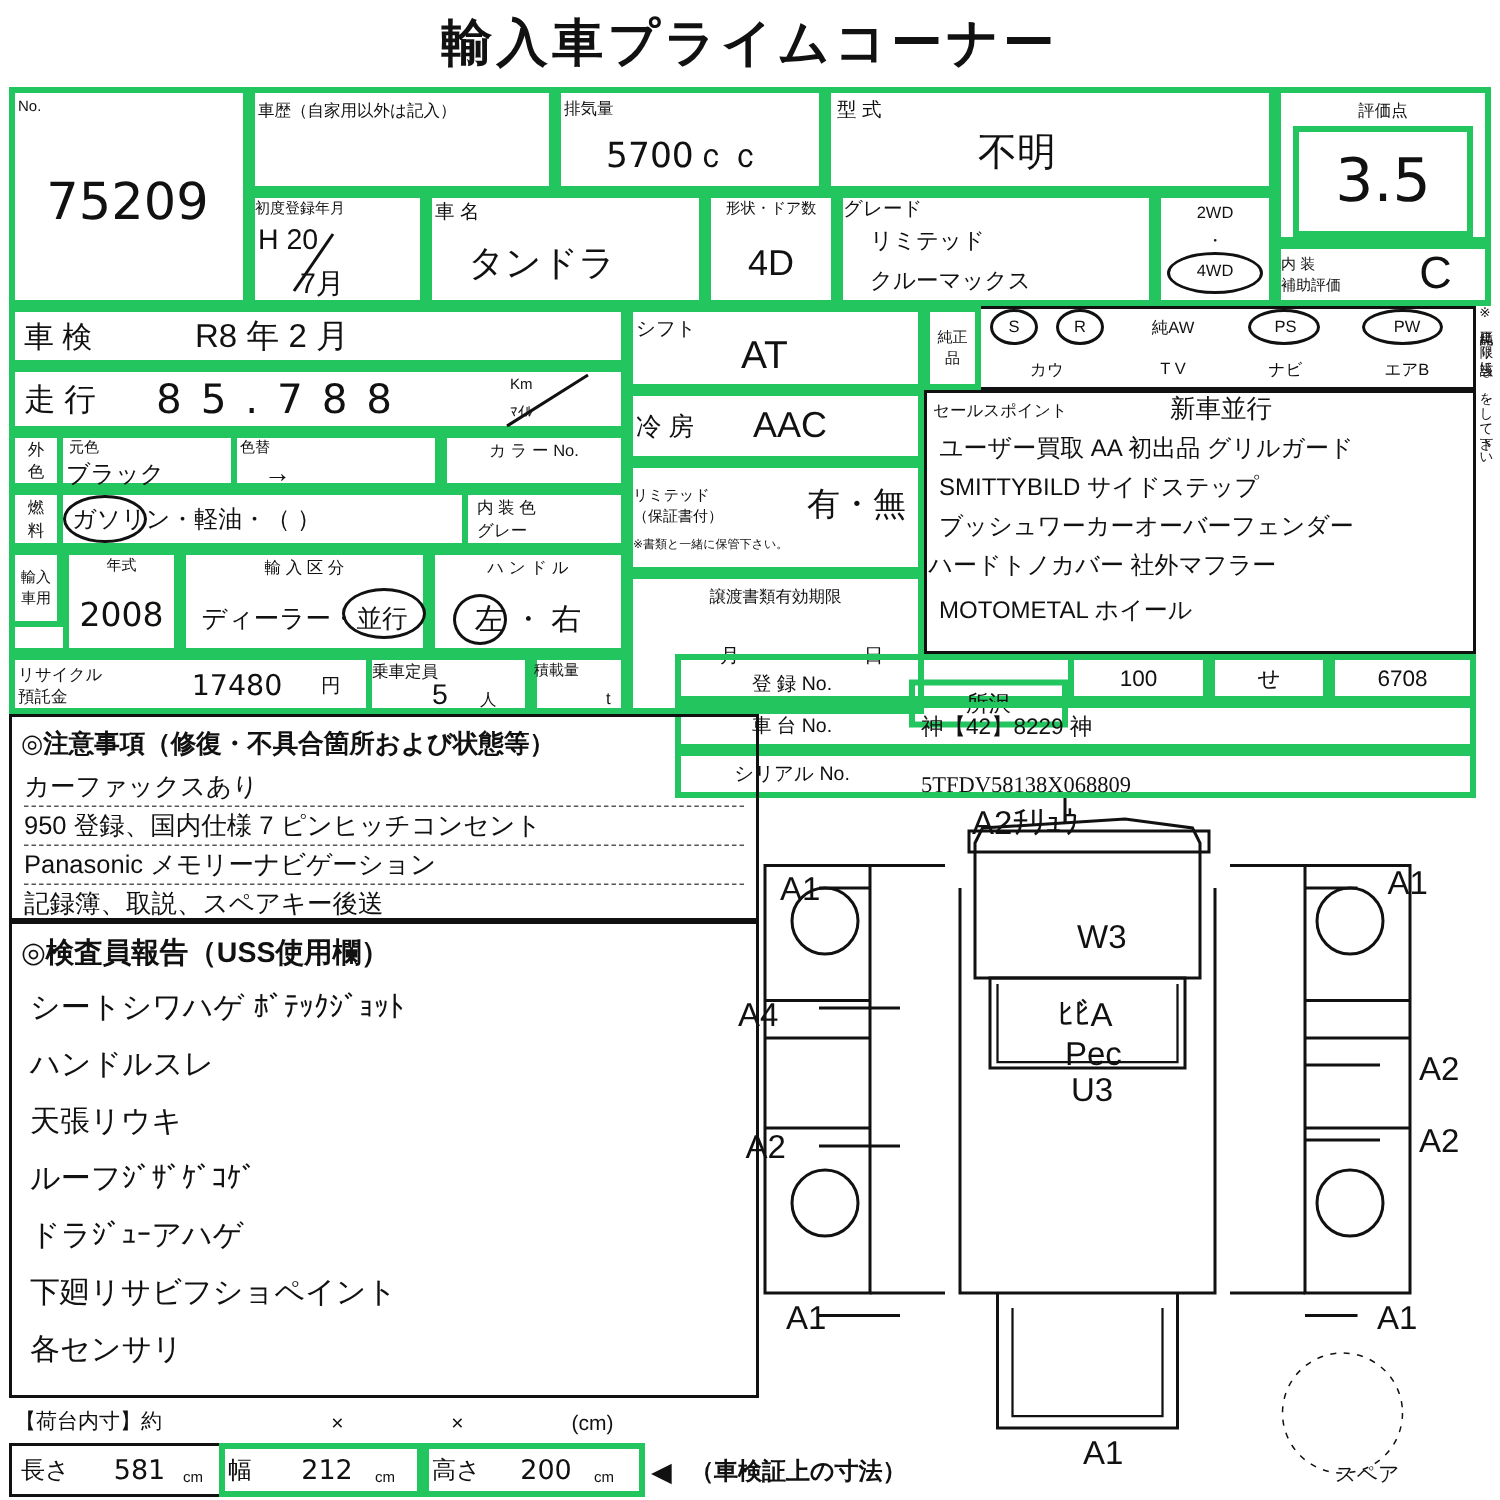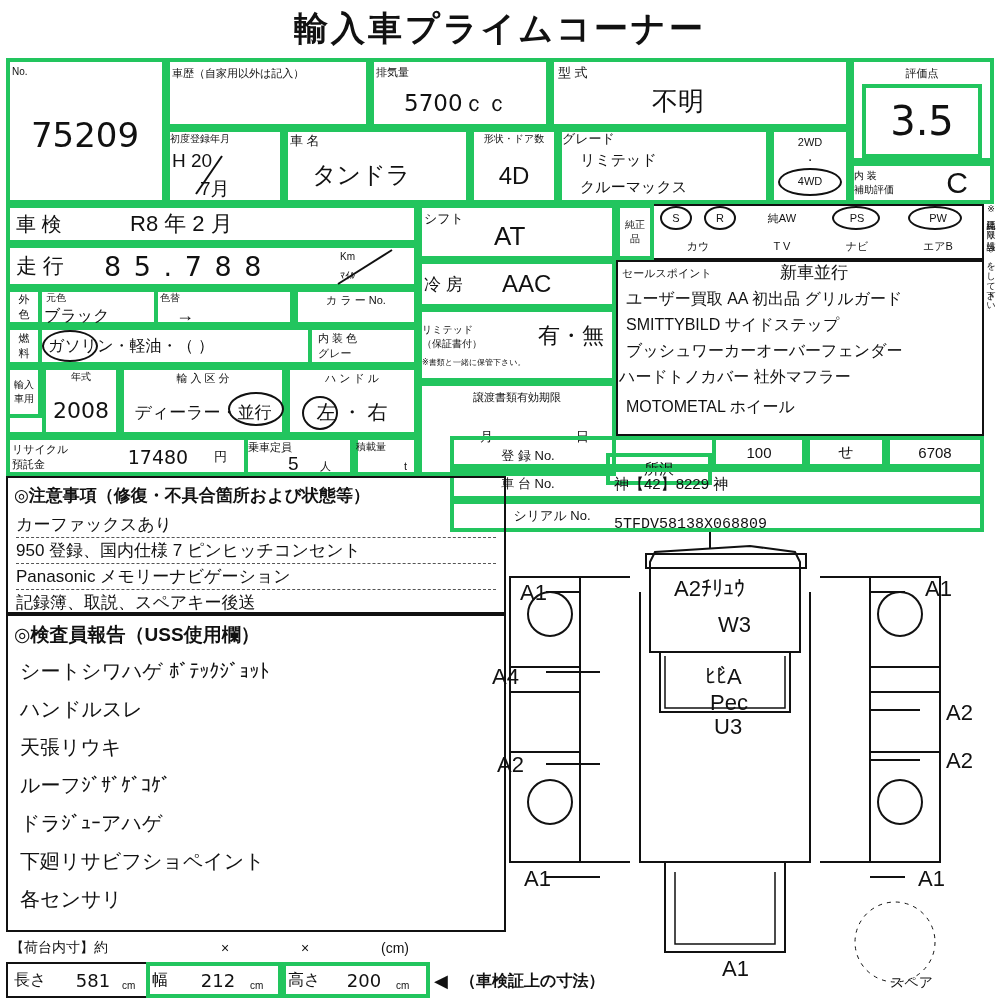--- a/index.html
+++ b/index.html
@@ -209,22 +209,22 @@
   <div class="bx thin" style="left:450px;top:436px;width:534px;height:32px;"></div>
   <div class="bx ctr lbl" style="left:450px;top:440px;width:156px;height:32px;">登 録 No.</div>
   <div class="bx thin ctr md" style="left:606px;top:436px;width:106px;height:32px;margin-top:17px;">所沢</div>
   <div class="bx thin ctr md" style="left:712px;top:436px;width:94px;height:32px;">100</div>
   <div class="bx thin ctr md" style="left:806px;top:436px;width:80px;height:32px;">せ</div>
   <div class="bx thin ctr md" style="left:886px;top:436px;width:98px;height:32px;">6708</div>
   <div class="bx thin" style="left:450px;top:468px;width:534px;height:32px;"></div>
   <div class="bx ctr lbl" style="left:450px;top:468px;width:156px;height:32px;">車 台 No.</div>
   <div class="bx lft md" style="left:614px;top:468px;width:360px;height:32px;">神【42】8229 神</div>
   <div class="bx thin" style="left:450px;top:500px;width:534px;height:32px;"></div>
-  <div class="bx ctr lbl" style="left:450px;top:500px;width:156px;height:32px;margin-left:24px;">シリアル No.</div>
-  <div class="bx lft md" style="left:614px;top:500px;width:360px;height:48px;font-family:Liberation Mono, monospace;">5TFDV58138X068809</div>
+  <div class="bx ctr lbl" style="left:450px;top:500px;width:156px;height:32px;">シリアル No.</div>
+  <div class="bx lft md" style="left:614px;top:500px;width:360px;height:48px;font-family:Liberation Serif, serif;">5TFDV58138X068809</div>
 
   <div class="bx b" style="left:6px;top:476px;width:500px;height:138px;"></div>
   <div class="bx lft" style="left:14px;top:482px;width:480px;height:26px;font-size:17px;font-weight:bold;">◎注意事項（修復・不具合箇所および状態等）</div>
   <div class="bx lft" style="left:16px;top:512px;width:480px;height:26px;font-size:17px;border-bottom:1px dashed #555;">カーファックスあり</div>
   <div class="bx lft" style="left:16px;top:538px;width:480px;height:26px;font-size:17px;border-bottom:1px dashed #555;">950 登録、国内仕様 7 ピンヒッチコンセント</div>
   <div class="bx lft" style="left:16px;top:564px;width:480px;height:26px;font-size:17px;border-bottom:1px dashed #555;">Panasonic メモリーナビゲーション</div>
   <div class="bx lft" style="left:16px;top:590px;width:480px;height:24px;font-size:17px;">記録簿、取説、スペアキー後送</div>
 
   <div class="bx b" style="left:6px;top:614px;width:500px;height:318px;"></div>
   <div class="bx lft" style="left:14px;top:620px;width:480px;height:30px;font-size:19px;font-weight:bold;">◎検査員報告（USS使用欄）</div>
@@ -283,21 +283,21 @@
     <path d="M420 135 L490 135 M420 160 L490 160" stroke="#111" stroke-width="2"></path>
     <path d="M60 220 L130 220 M420 220 L490 220" stroke="#111" stroke-width="2"></path>
 
     <circle cx="445" cy="410" r="40" fill="none" stroke="#111" stroke-width="1" stroke-dasharray="4 5"></circle>
 
     <path d="M96 60 L130 60 M96 140 L150 140 M96 232 L150 232 M96 345 L150 345" stroke="#111" stroke-width="2"></path>
     <path d="M455 60 L420 60 M470 178 L420 178 M470 228 L420 228 M455 345 L420 345" stroke="#111" stroke-width="2"></path>
     <path d="M260 16 L260 -2" stroke="#111" stroke-width="2"></path>
   </svg>
 
-  <div class="bx lft handwr" style="left:674px;top:536px;width:160px;height:26px;margin-top:40px;">A2ﾁﾘｭｳ</div>
+  <div class="bx lft handwr" style="left:648px;top:536px;width:160px;height:26px;">A2ﾁﾘｭｳ</div>
   <div class="bx lft handwr" style="left:520px;top:580px;width:60px;height:26px;">A1</div>
   <div class="bx lft handwr" style="left:925px;top:576px;width:60px;height:26px;">A1</div>
   <div class="bx lft handwr" style="left:718px;top:612px;width:60px;height:26px;">W3</div>
   <div class="bx lft handwr" style="left:492px;top:664px;width:60px;height:26px;">A4</div>
   <div class="bx lft handwr" style="left:705px;top:664px;width:70px;height:26px;">ﾋﾋ゙A</div>
   <div class="bx lft handwr" style="left:710px;top:690px;width:70px;height:26px;">Pec</div>
   <div class="bx lft handwr" style="left:714px;top:714px;width:70px;height:26px;">U3</div>
   <div class="bx lft handwr" style="left:946px;top:700px;width:60px;height:26px;">A2</div>
   <div class="bx lft handwr" style="left:497px;top:752px;width:60px;height:26px;">A2</div>
   <div class="bx lft handwr" style="left:946px;top:748px;width:60px;height:26px;">A2</div>

